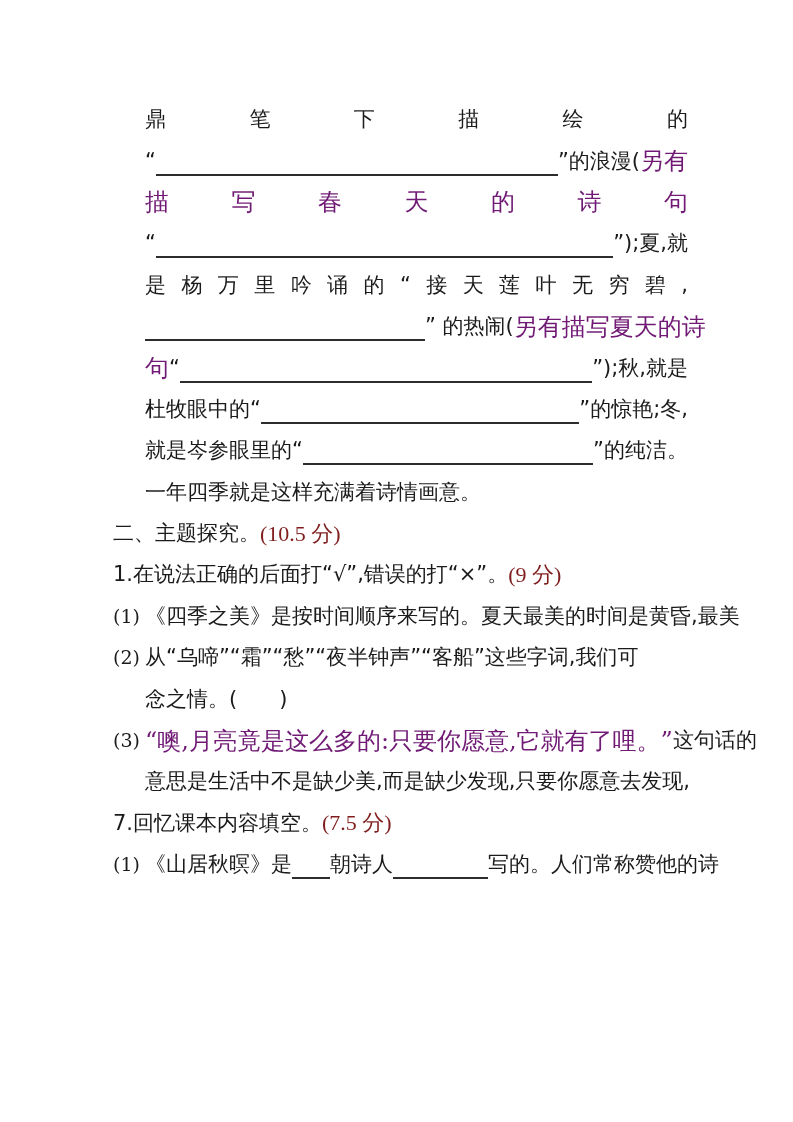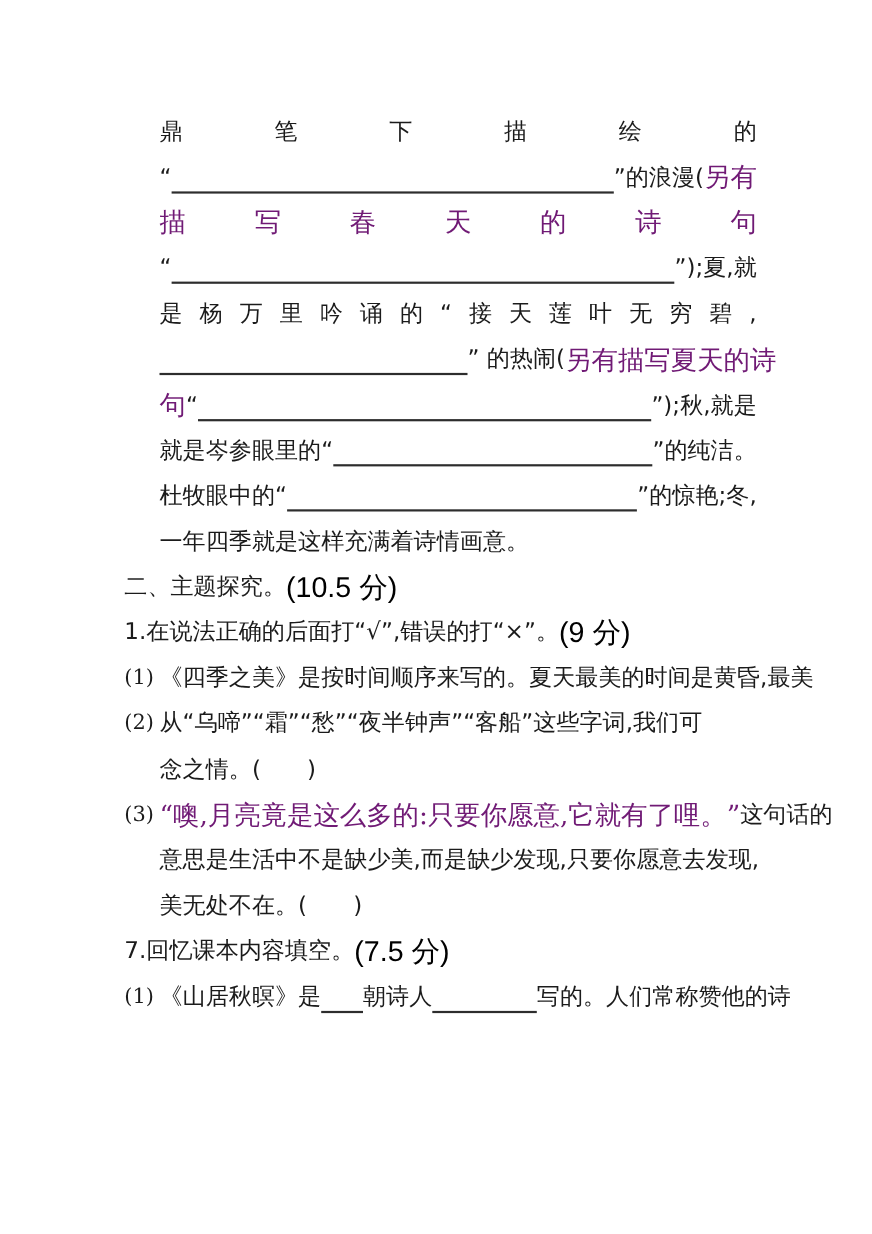--- a/index.html
+++ b/index.html
@@ -36,23 +36,23 @@
     font-size:19px;
     color:#1b1b1b;
   }
   .seg-hei{font-family:"DejaVu Sans",sans-serif;color:#1b1b1b;}
   .seg-kai{
     font-family:"DejaVu Serif",serif;
     font-size:24px;
     color:#701a75;
   }
   .seg-score{
-    font-family:Liberation Sans, sans-serif;
-    font-size:26px;
-    color:#000000;
+    font-family:Liberation Serif, serif;
+    font-size:22px;
+    color:#7f1d1d;
   }
   .blank{
     display:inline-block;
     height:27px;
     border-bottom:2px solid #2d2d2d;
     flex:0 0 auto;
   }
   .blank.grow{flex:1 1 auto;}
 </style>
 </head>
@@ -60,27 +60,26 @@
 
 <div class="page">
   <div class="content" id="content">
       <div class="line indent-para justify"><span class="seg-hei">鼎</span><span class="seg-hei">笔</span><span class="seg-hei">下</span><span class="seg-hei">描</span><span class="seg-hei">绘</span><span class="seg-hei">的</span></div>
       <div class="line indent-para"><span class="seg-hei">“</span><span class="blank grow"></span><span class="seg-hei">”的浪漫(</span><span class="seg-kai">另有</span></div>
       <div class="line indent-para justify"><span class="seg-kai">描</span><span class="seg-kai">写</span><span class="seg-kai">春</span><span class="seg-kai">天</span><span class="seg-kai">的</span><span class="seg-kai">诗</span><span class="seg-kai">句</span></div>
       <div class="line indent-para"><span class="seg-hei">“</span><span class="blank grow"></span><span class="seg-hei">”);夏,就</span></div>
       <div class="line indent-para justify"><span class="seg-hei">是</span><span class="seg-hei">杨</span><span class="seg-hei">万</span><span class="seg-hei">里</span><span class="seg-hei">吟</span><span class="seg-hei">诵</span><span class="seg-hei">的</span><span class="seg-hei">“</span><span class="seg-hei">接</span><span class="seg-hei">天</span><span class="seg-hei">莲</span><span class="seg-hei">叶</span><span class="seg-hei">无</span><span class="seg-hei">穷</span><span class="seg-hei">碧</span><span class="seg-hei">,</span></div>
       <div class="line indent-para"><span class="blank" style="width: 280px;"></span><span class="seg-hei">” 的热闹(</span><span class="seg-kai">另有描写夏天的诗</span></div>
       <div class="line indent-para"><span class="seg-kai">句</span><span class="seg-hei">“</span><span class="blank grow"></span><span class="seg-hei">”);秋,就是</span></div>
+      <div class="line indent-para"><span class="seg-hei">杜牧眼中的“</span><span class="blank grow"></span><span class="seg-hei">”的惊艳;冬,</span></div>
       <div class="line indent-para"><span class="seg-hei">就是岑参眼里的“</span><span class="blank grow"></span><span class="seg-hei">”的纯洁。</span></div>
-      <div class="line indent-para"><span class="seg-hei">杜牧眼中的“</span><span class="blank grow"></span><span class="seg-hei">”的惊艳;冬,</span></div>
       <div class="line indent-para"><span class="seg-hei">一年四季就是这样充满着诗情画意。</span></div>
       <div class="line indent-section"><span class="seg-hei">二、主题探究。</span><span class="seg-score">(10.5 分)</span></div>
       <div class="line indent-section"><span class="seg-hei">1.在说法正确的后面打“√”,错误的打“×”。</span><span class="seg-score">(9 分)</span></div>
       <div class="line indent-item"><span class="item-label">(1)</span><span class="seg-hei">《四季之美》是按时间顺序来写的。夏天最美的时间是黄昏,最美</span></div>
       <div class="line indent-item"><span class="item-label">(2)</span><span class="seg-hei">从“乌啼”“霜”“愁”“夜半钟声”“客船”这些字词,我们可</span></div>
       <div class="line indent-para"><span class="seg-hei">念之情。(  )</span></div>
       <div class="line indent-item"><span class="item-label">(3)</span><span class="seg-kai">“噢,月亮竟是这么多的:只要你愿意,它就有了哩。”</span><span class="seg-hei">这句话的</span></div>
       <div class="line indent-para"><span class="seg-hei">意思是生活中不是缺少美,而是缺少发现,只要你愿意去发现,</span></div>
-      <div class="line indent-para"><span class="seg-hei">美无处不在。(  )</span></div>
       <div class="line indent-section"><span class="seg-hei">7.回忆课本内容填空。</span><span class="seg-score">(7.5 分)</span></div>
       <div class="line indent-item"><span class="item-label">(1)</span><span class="seg-hei">《山居秋暝》是</span><span class="blank" style="width: 38px;"></span><span class="seg-hei">朝诗人</span><span class="blank" style="width: 95px;"></span><span class="seg-hei">写的。人们常称赞他的诗</span></div>
     </div>
 </div>
 
 </body></html>

